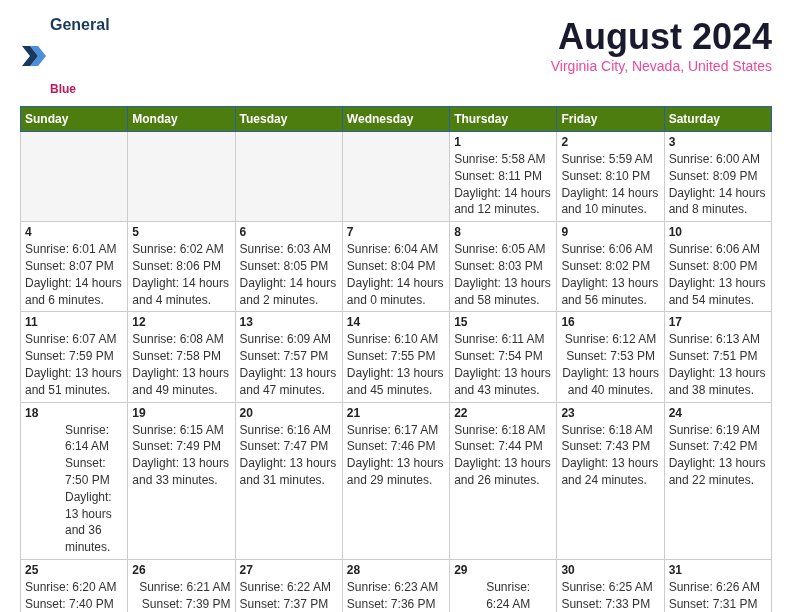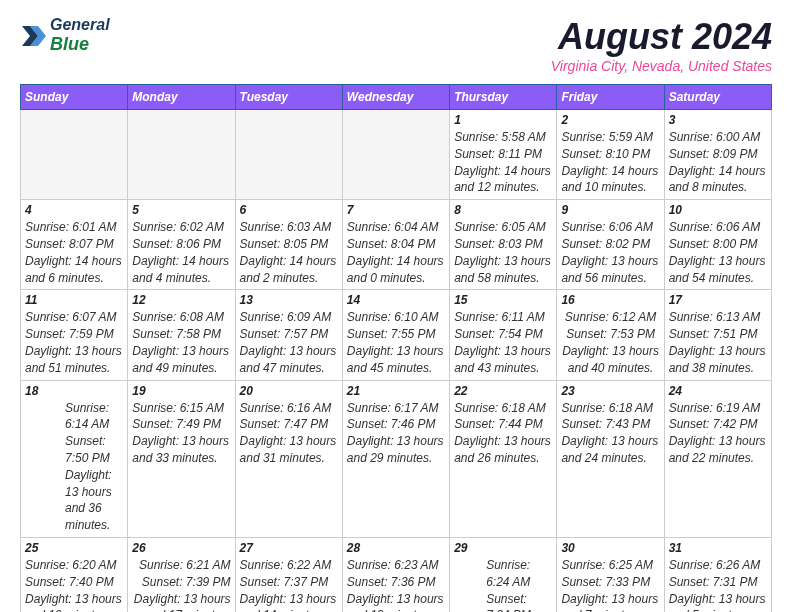--- a/index.html
+++ b/index.html
@@ -7,21 +7,20 @@
       font-family: Arial, sans-serif;
       background: #fff;
       width: 792px;
       height: 612px;
       overflow: hidden;
     }
     .page {
       width: 792px;
       height: 440px;
       padding: 16px 20px 0 20px;
-      font-style: italic;
     }
     .header {
       display: flex;
       justify-content: space-between;
       align-items: flex-start;
       margin-bottom: 10px;
     }
     .logo {
       display: flex;
       align-items: center;
@@ -43,21 +42,21 @@
     .location {
       font-size: 14px;
       color: #ec4899;
     }
     table {
       width: 100%;
       border-collapse: collapse;
       table-layout: fixed;
     }
     th {
-      background-color: #8b5cf6;
+      background-color: #4d7c0f;
       color: #fff;
       font-size: 12px;
       font-weight: bold;
       padding: 5px 4px;
       text-align: left;
       border: 1px solid #2a5fa0;
     }
     td {
       border: 1px solid #ccc;
       vertical-align: top;
@@ -87,21 +86,21 @@
 
 <div class="page">
   <div class="header">
     <div class="logo">
       <svg class="logo-icon" viewBox="0 0 28 28">
         <polygon points="18,4 26,14 18,24 10,24 18,14 10,4" fill="#4a90d9"></polygon>
         <polygon points="10,4 18,14 10,24 2,24 10,14 2,4" fill="#1a3a5c"></polygon>
       </svg>
       <div>
         <div style="font-size:16px;font-weight:bold;color:#1a3a5c;">General</div>
-        <div style="font-size:18px;font-weight:bold;color:#15803d;">Blue</div>
+        <div style="font-size:12px;font-weight:bold;color:#be185d;margin-top:48px;">Blue</div>
       </div>
     </div>
     <div class="title-area">
       <div class="month-title">August 2024</div>
       <div class="location">Virginia City, Nevada, United States</div>
     </div>
   </div>
 
   <table>
     <thead>

